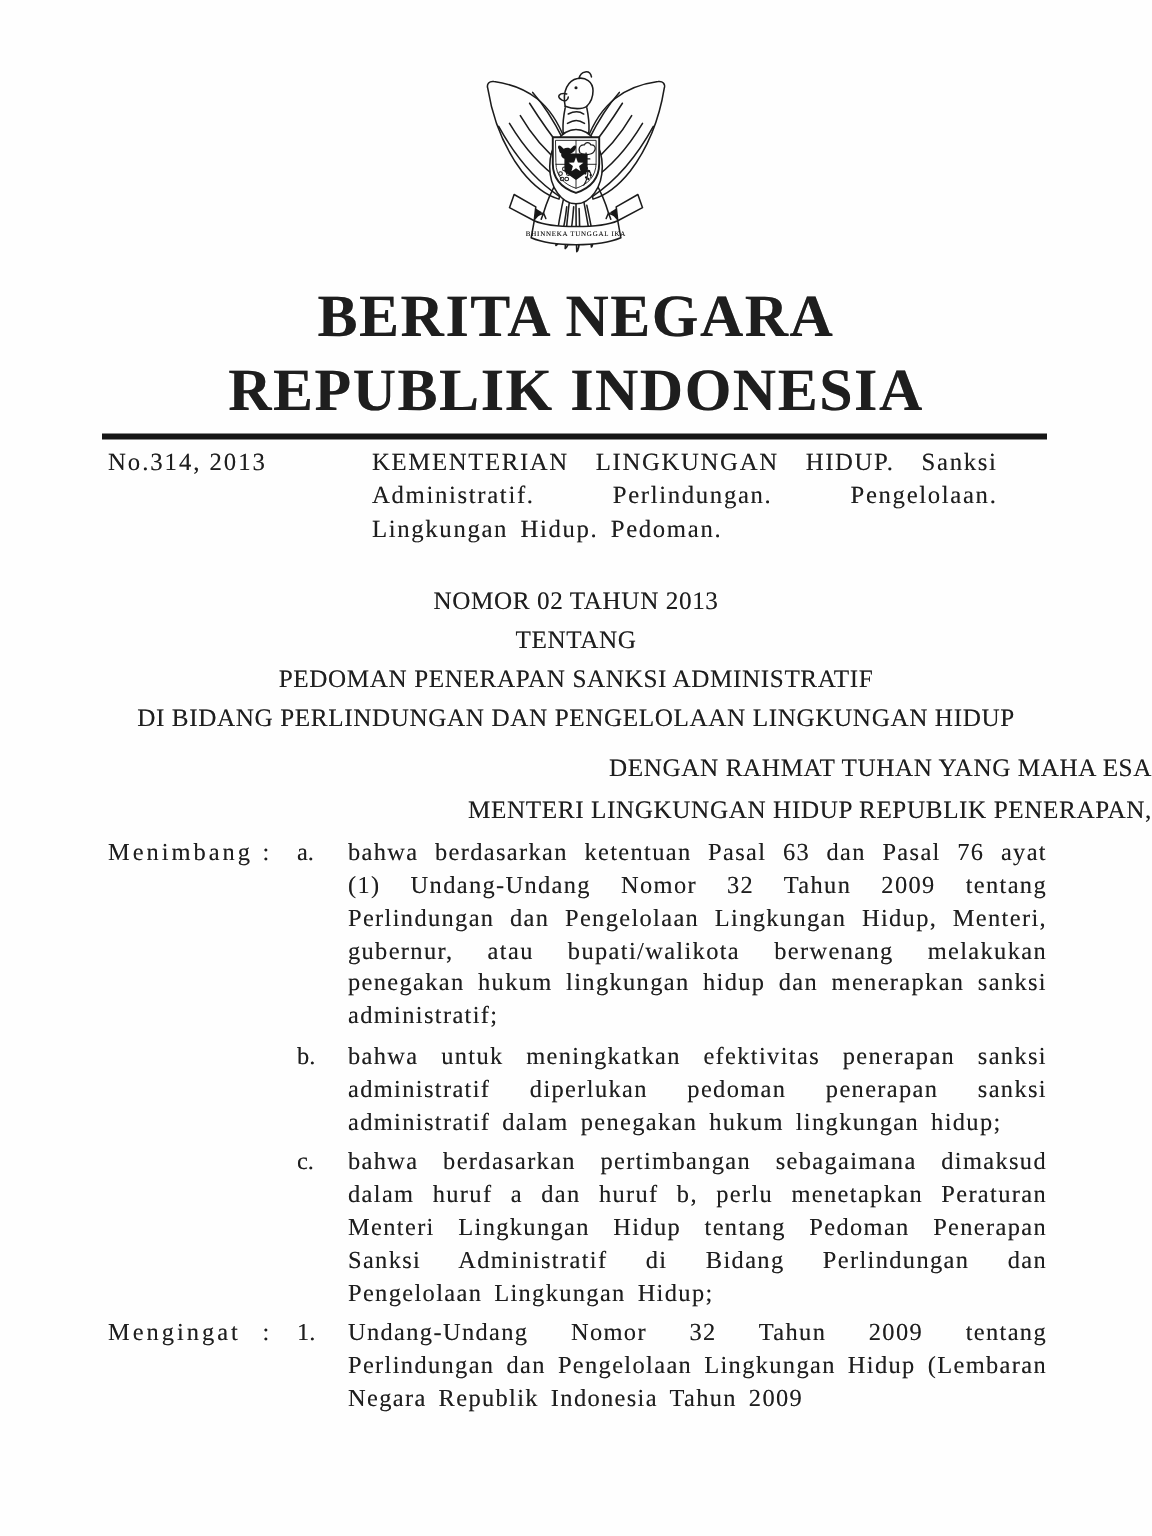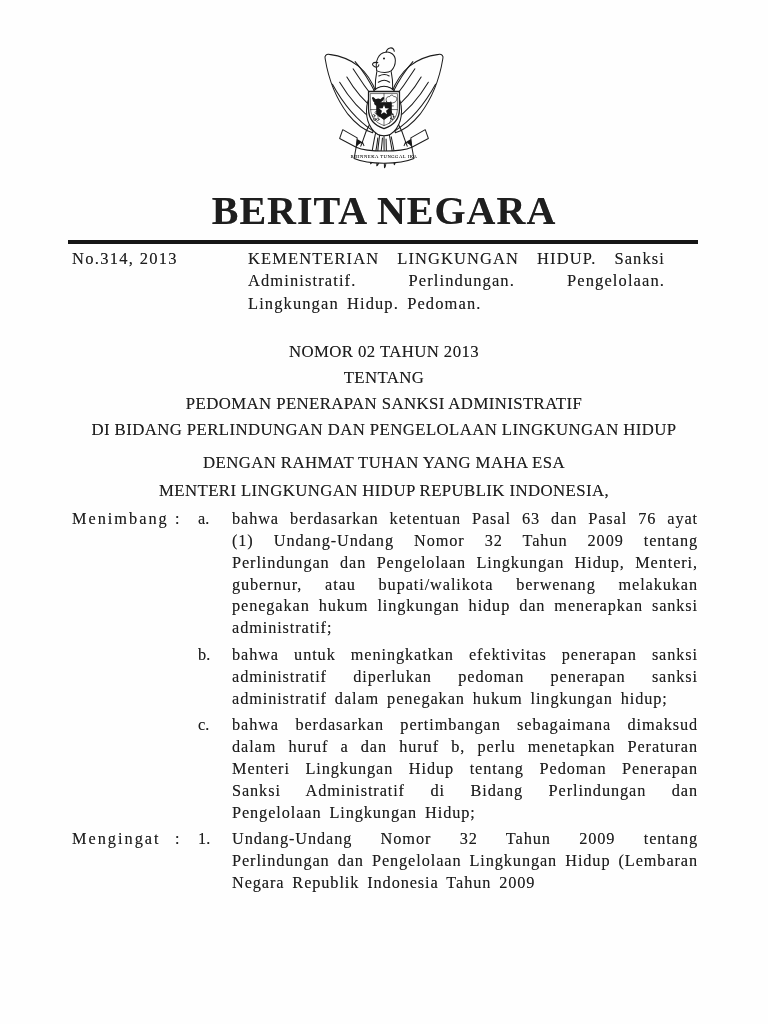--- a/index.html
+++ b/index.html
@@ -46,21 +46,21 @@
 
   .reg-title {
     margin-top: 24px;
     text-align: center;
     font-size: 16.8px;
     line-height: 26px;
     letter-spacing: .4px;
   }
   .reg-sub {
     margin-top: 6px;
-    text-align: center;
+    text-align: right;
     font-size: 16.8px;
     line-height: 28px;
     letter-spacing: .4px;
   }
 
   .preamble {
     margin: 3px 70px 0 72px;
     font-size: 16.3px;
     line-height: 21.8px;
   }
@@ -153,39 +153,40 @@
         <path d="M74,204 C96,214 160,214 182,204 L186,226 C158,238 98,238 70,226 Z" fill="#fefefe"></path>
         <path d="M74,204 L76,188 L84,193 Z" fill="#161616" stroke="none"></path>
         <path d="M182,204 L180,188 L172,193 Z" fill="#161616" stroke="none"></path>
       </g>
       <text x="128" y="224" text-anchor="middle" font-size="9" letter-spacing="1" fill="#161616" font-family="Liberation Serif, DejaVu Serif, serif">BHINNEKA TUNGGAL IKA</text>
     </svg>
   </div>
 
   <h1 class="masthead">
     <span>BERITA NEGARA</span>
+    <span>REPUBLIK INDONESIA</span>
   </h1>
 
   <div class="rule"></div>
 
   <div class="gazette-row">
     <div class="gazette-no">No.314, 2013</div>
     <div class="gazette-subject">KEMENTERIAN LINGKUNGAN HIDUP. Sanksi Administratif. Perlindungan. Pengelolaan. Lingkungan Hidup. Pedoman.</div>
   </div>
 
   <div class="reg-title">
     <div>NOMOR 02 TAHUN 2013</div>
     <div>TENTANG</div>
     <div>PEDOMAN PENERAPAN SANKSI ADMINISTRATIF</div>
     <div>DI BIDANG PERLINDUNGAN DAN PENGELOLAAN LINGKUNGAN HIDUP</div>
   </div>
 
   <div class="reg-sub">
     <div>DENGAN RAHMAT TUHAN YANG MAHA ESA</div>
-    <div>MENTERI LINGKUNGAN HIDUP REPUBLIK INDONESIA,</div>
+    <div>MENTERI LINGKUNGAN HIDUP REPUBLIK PENERAPAN,</div>
   </div>
 
   <div class="preamble">
 
     <div class="p-row">
       <div class="p-label">Menimbang</div>
       <div class="p-colon">:</div>
       <div class="p-marker">a.</div>
       <div class="p-text">bahwa berdasarkan ketentuan Pasal 63 dan Pasal 76 ayat (1) Undang-Undang Nomor 32 Tahun 2009 tentang Perlindungan dan Pengelolaan Lingkungan Hidup, Menteri, gubernur, atau bupati/walikota berwenang melakukan penegakan hukum lingkungan hidup dan menerapkan sanksi administratif;</div>
     </div>

